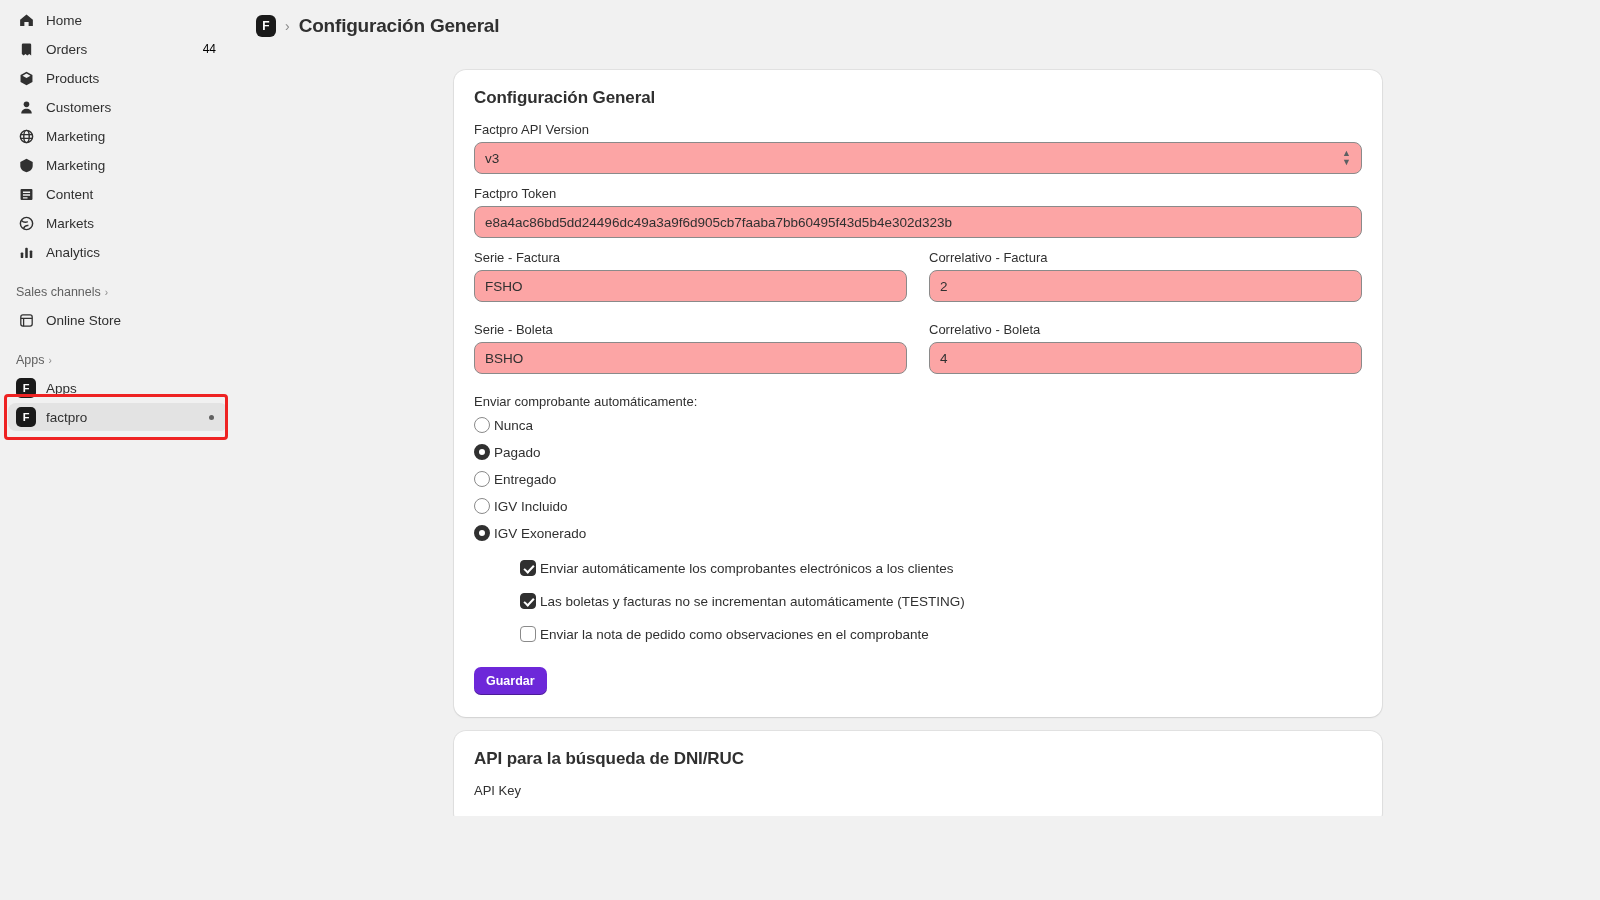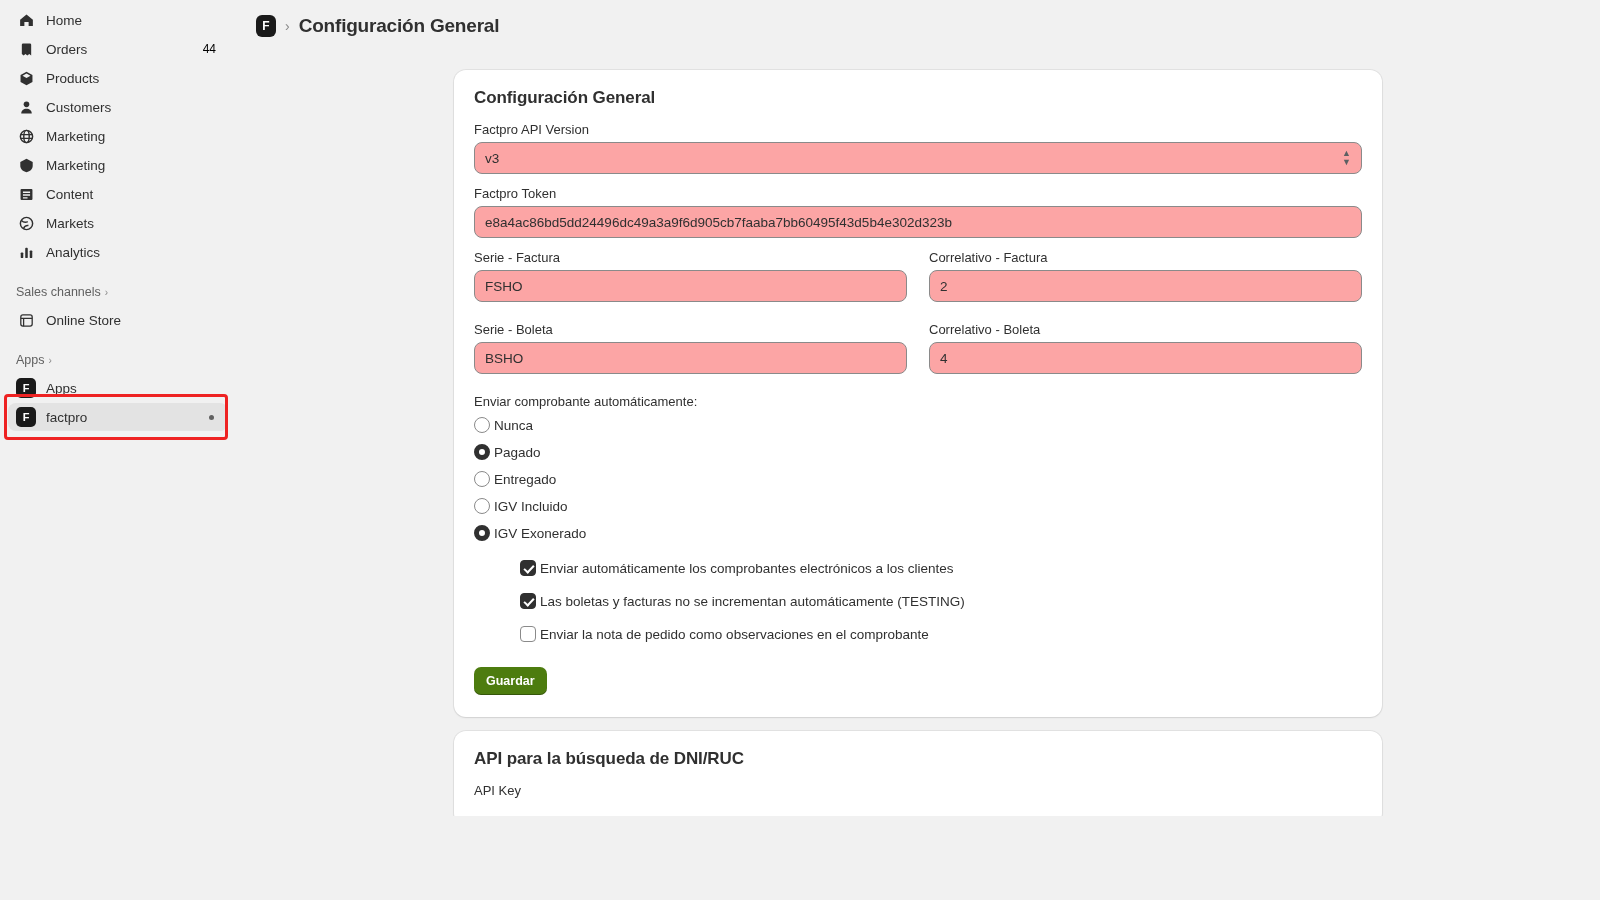--- a/index.html
+++ b/index.html
@@ -215,21 +215,21 @@
     width: 4px; height: 8px;
     border: solid #fff;
     border-width: 0 2px 2px 0;
     transform: rotate(43deg);
   }
   .cb-row { margin-bottom: 17px; margin-left: 46px; }
   .btn-primary {
     margin-top: 8px;
     height: 28px;
     padding: 0 12px;
-    background: #4d7c0f;
+    background: #6d28d9;
     color: #fff;
     border: none;
     border-radius: 7px;
     font-size: 12.5px;
     font-weight: bold;
     font-family: "Liberation Sans", sans-serif;
     cursor: pointer;
     box-shadow: inset 0 -1px 0 rgba(0,0,0,0.3);
   }
   .spacer-sm { height: 8px; }

